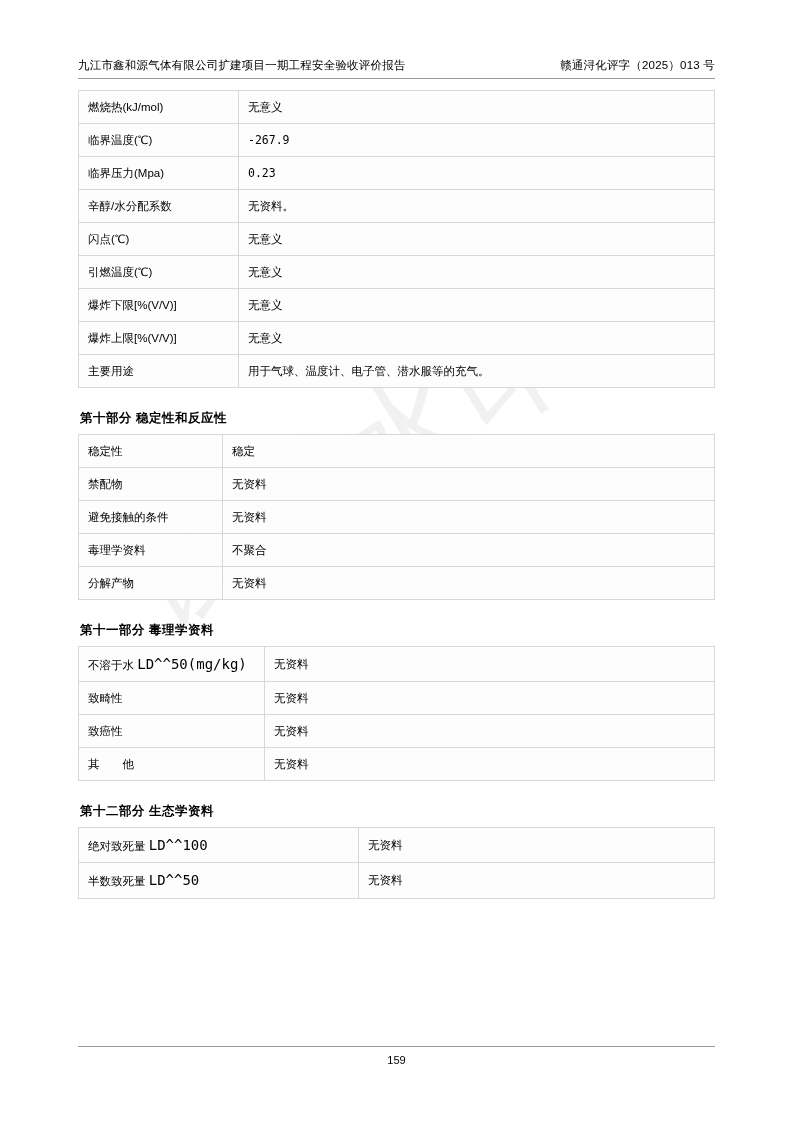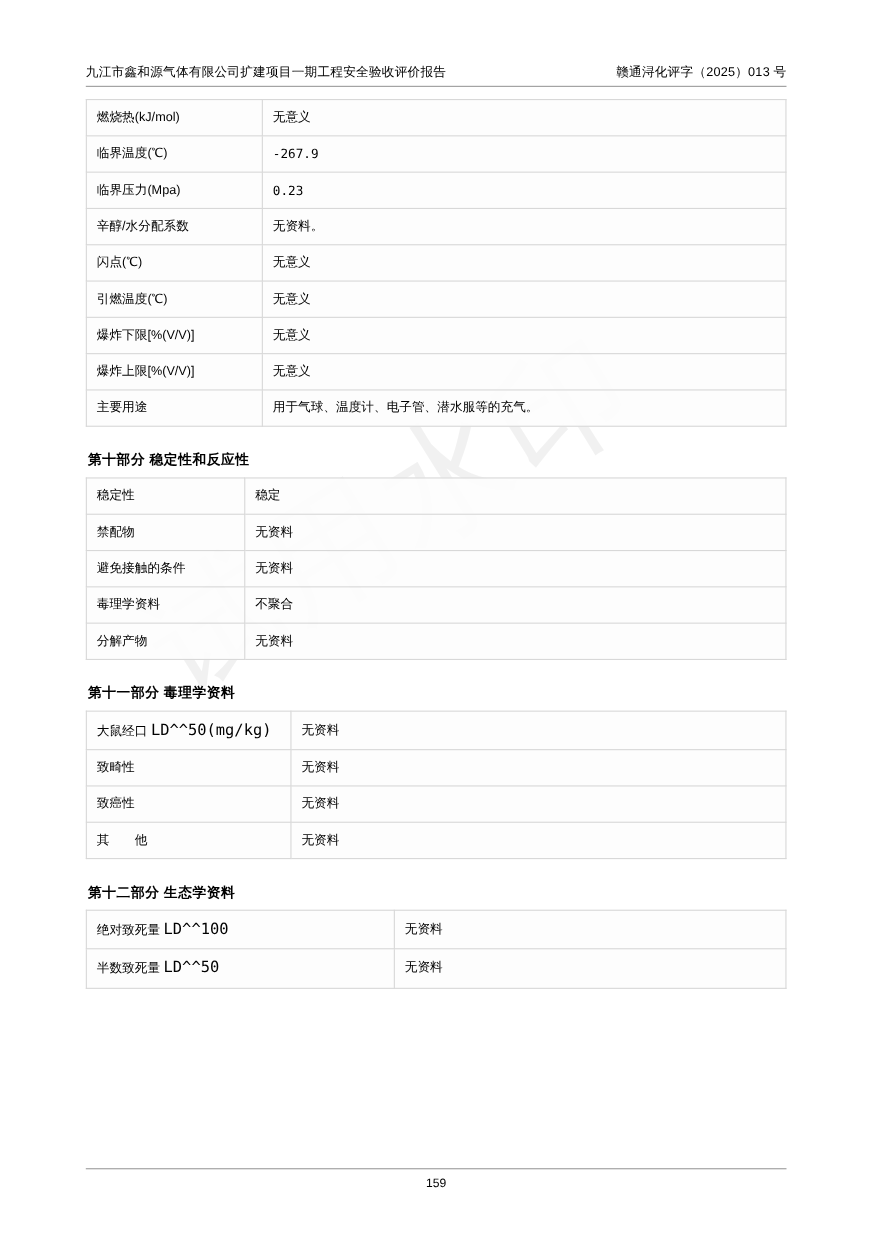--- a/index.html
+++ b/index.html
@@ -85,21 +85,21 @@
     font-size: 10.5px;
   }
   .sup {
     font-family: "DejaVu Sans Mono", monospace;
     font-size: 14px;
   }
   .footer {
     position: absolute;
     left: 78px;
     right: 78px;
-    bottom: 40px;
+    bottom: 56px;
     z-index: 1;
   }
   .footer-rule {
     border-top: 1px solid #9b9b9b;
     margin-bottom: 7px;
   }
   .footer-num {
     text-align: center;
     font-size: 11px;
   }
@@ -188,21 +188,21 @@
           <td>无资料</td>
         </tr>
       </tbody>
     </table>
 
     <div class="section-title">第十一部分 毒理学资料</div>
 
     <table class="doc">
       <tbody>
         <tr>
-          <td class="cell-label-3"><span>大鼠经口 </span><span class="sup">LD^^50(mg/kg)</span></td>
+          <td class="cell-label-3"><span>不溶于水 </span><span class="sup">LD^^50(mg/kg)</span></td>
           <td>无资料</td>
         </tr>
         <tr>
           <td class="cell-label-3">致畸性</td>
           <td>无资料</td>
         </tr>
         <tr>
           <td class="cell-label-3">致癌性</td>
           <td>无资料</td>
         </tr>

